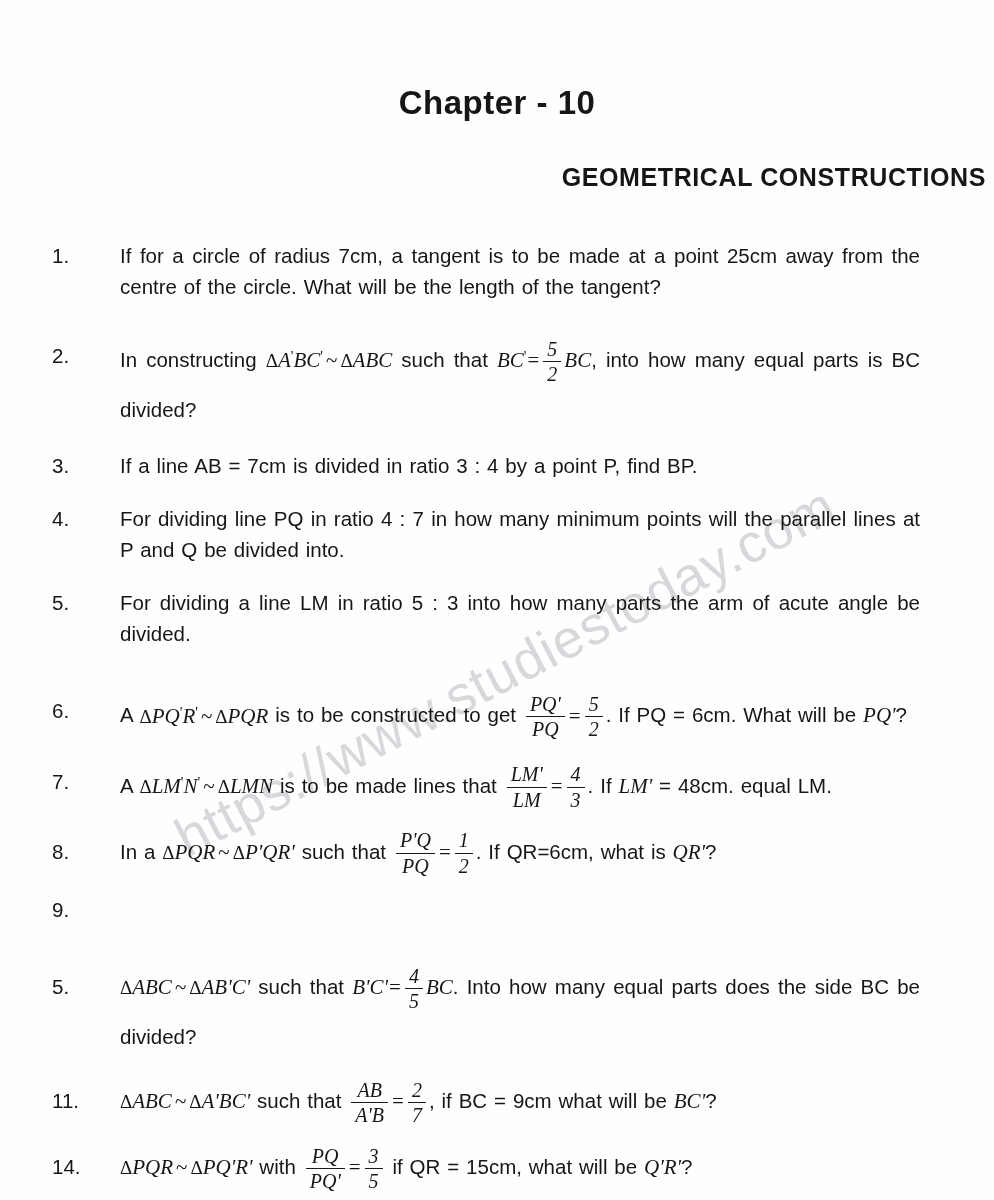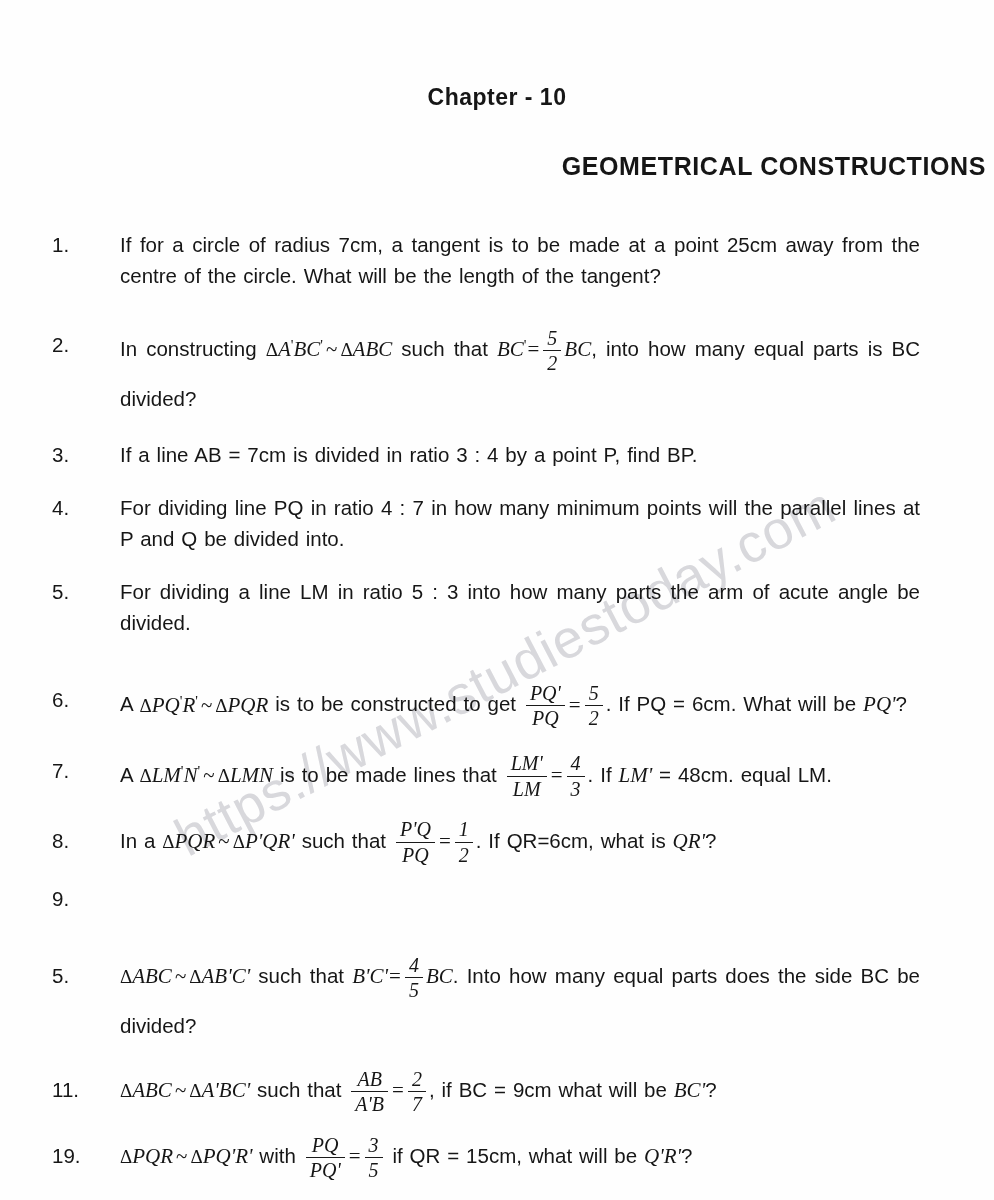--- a/index.html
+++ b/index.html
@@ -38,21 +38,21 @@
   }
 
   
   .content {
     position: relative;
     z-index: 2;
     padding: 0;
   }
   .chapter-title {
     text-align: center;
-    font-size: 23px;
+    font-size: 33px;
     font-weight: bold;
     letter-spacing: 0.5px;
     margin: 0;
     padding-top: 84px;
   }
   .doc-title {
     text-align: right;
     font-size: 25px;
     font-weight: bold;
     letter-spacing: 0.6px;
@@ -241,21 +241,21 @@
         <div class="q-num">11.</div>
         <div class="q-body">
           <span class="math"><span class="tri">Δ</span><span>ABC</span><span class="sim">~</span><span class="tri">Δ</span><span>A'BC'</span></span>
           <span>such that</span>
           <span class="math"><span class="frac"><span class="num">AB</span><span class="den">A'B</span></span><span class="eq">=</span><span class="frac"><span class="num plain">2</span><span class="den plain">7</span></span></span><span>, if BC = 9cm what will be</span>
           <span class="math">BC'</span><span>?</span>
         </div>
       </div>
 
       <div class="q-row tall">
-        <div class="q-num">19.</div>
+        <div class="q-num">14.</div>
         <div class="q-body">
           <span class="math"><span class="tri">Δ</span><span>PQR</span><span class="sim">~</span><span class="tri">Δ</span><span>PQ'R'</span></span>
           <span>with</span>
           <span class="math"><span class="frac"><span class="num">PQ</span><span class="den">PQ'</span></span><span class="eq">=</span><span class="frac"><span class="num plain">3</span><span class="den plain">5</span></span></span>
           <span>if QR = 15cm, what will be</span>
           <span class="math">Q'R'</span><span>?</span>
         </div>
       </div>
 
     </div>

